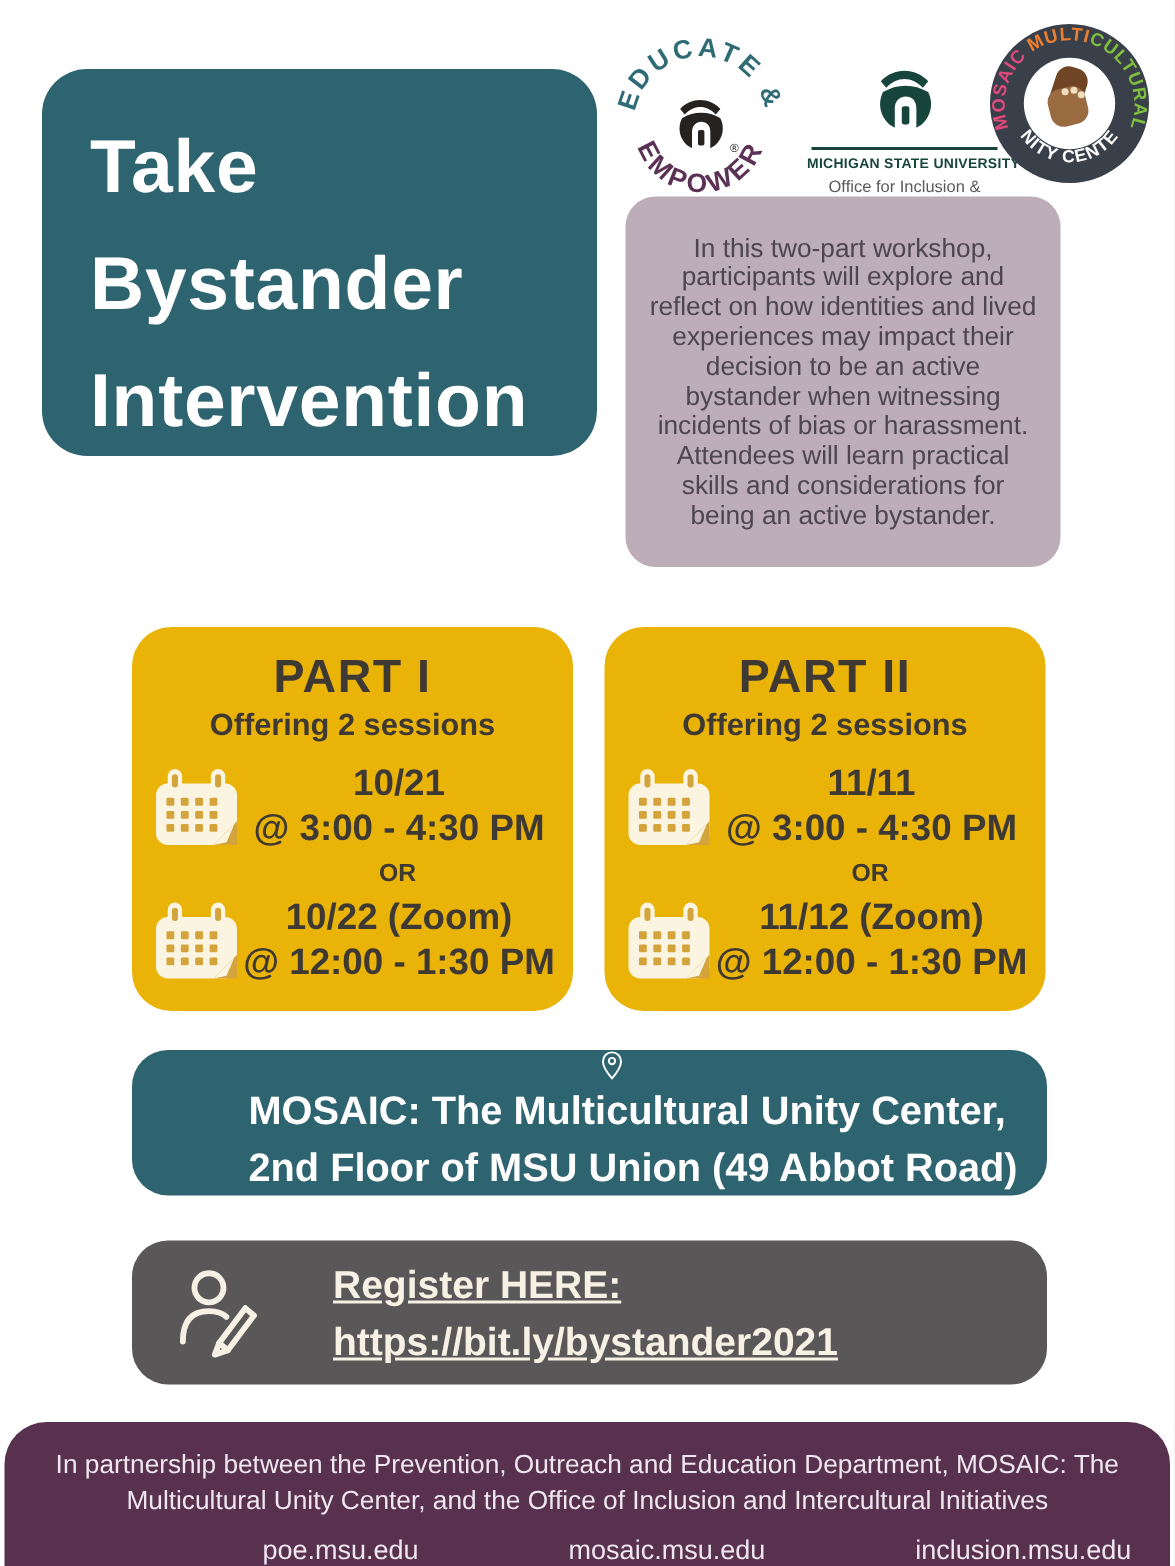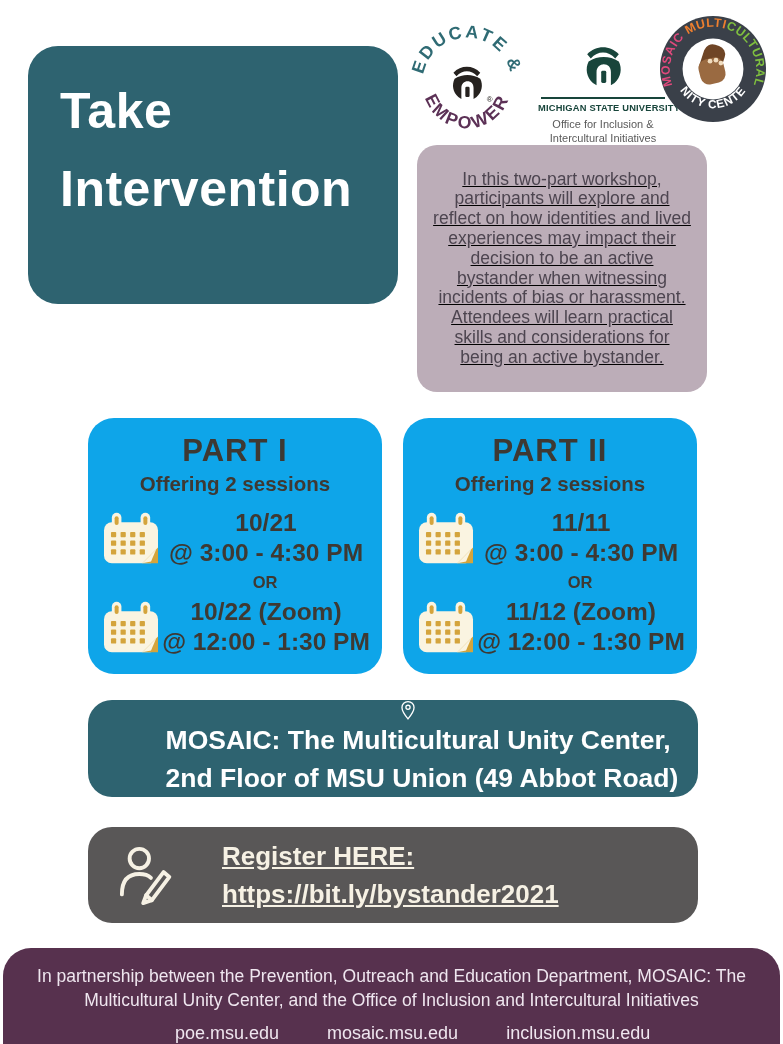--- a/index.html
+++ b/index.html
@@ -19,28 +19,28 @@
   .ee-arc{font-size:18px;font-weight:700;letter-spacing:2.5px;}
   .logo-msu{position:absolute;left:538px;top:42px;width:130px;text-align:center;}
   .msu-rule{width:124px;height:2px;background:#18453b;margin:5px auto 4px;}
   .msu-name{font-size:9.3px;font-weight:700;color:#18453b;letter-spacing:.2px;white-space:nowrap;}
   .msu-office{font-size:11px;color:#5a5a5a;line-height:13.5px;margin-top:5px;}
   .logo-mosaic{position:absolute;left:659px;top:15px;width:108px;height:108px;}
   .mo-arc{font-size:12.5px;font-weight:700;letter-spacing:.6px;}
   .mo-arc-bottom{font-size:12px;font-weight:700;letter-spacing:.8px;fill:#ffffff;}
   
   .desc-box{
-    position:absolute;left:417px;top:145px;width:290px;height:247px;
+    position:absolute;left:417px;top:131px;width:290px;height:247px;
     background:#bcadb8;border-radius:20px;display:flex;align-items:center;
-    box-sizing:border-box;padding:0 16px;text-decoration:underline;
+    box-sizing:border-box;padding:0 16px;
   }
   .desc-text{width:100%;text-align:center;color:#4d4550;font-size:17.5px;line-height:19.8px;}
   
   .part-box{
-    position:absolute;top:418px;width:294px;height:256px;background:#0ea5e9;
+    position:absolute;top:418px;width:294px;height:256px;background:#eab308;
     border-radius:26px;box-sizing:border-box;color:#3e3933;
   }
   .part-1{left:88px;} .part-2{left:403px;}
   .part-title{text-align:center;margin-top:15px;font-size:31px;font-weight:700;letter-spacing:1px;}
   .part-sub{text-align:center;font-size:20.5px;font-weight:700;margin-top:3px;}
   .sessions{margin-top:10px;}
   .session{display:flex;align-items:center;height:64px;padding:0 10px 0 14px;}
   .cal{width:58px;height:54px;flex:0 0 auto;}
   .session-text{flex:1;text-align:center;font-size:24.5px;font-weight:700;line-height:30px;}
   .or{text-align:center;padding-left:60px;font-size:16.5px;font-weight:700;margin:3px 0;}
@@ -56,21 +56,21 @@
     border-radius:24px;display:flex;align-items:center;box-sizing:border-box;padding-left:30px;
   }
   .reg-text{margin-left:42px;color:#f6f1e4;font-size:26px;font-weight:700;line-height:38px;}
   .reg-text a{color:#f6f1e4;text-decoration:underline;}
   
   .footer{
     position:absolute;left:3px;top:948px;width:777px;height:96px;background:#57314e;
     border-radius:28px 28px 0 0;color:#efe6ef;
   }
   .footer-text{margin:16px auto 0;max-width:712px;text-align:center;font-size:17.5px;line-height:24px;}
-  .footer-links{display:flex;gap:48px;padding-left:172px;margin-top:11px;font-size:18px;}
+  .footer-links{display:flex;gap:100px;padding-left:172px;margin-top:11px;font-size:18px;}
   .footer-links span{white-space:nowrap;cursor:pointer;}
 </style>
 </head>
 <body>
 
 <svg width="0" height="0" style="position:absolute" aria-hidden="true">
   <defs>
     <g id="helmetShape">
       <path d="M10 17 C22 4 42 4 54 17 L49 23 C39 12 25 12 15 23 Z"></path>
       <path d="M12 27 C7 37 9 49 18 57 L23 60 L23 42 C23 35 28 31 33 31 C39 31 43 35 43 42 L43 60 L48 57 C57 49 59 37 54 27 C41 19 25 19 12 27 Z"></path>
@@ -99,20 +99,21 @@
           <rect x="43" y="44" width="6" height="6" rx="1"></rect>
       </g>
     </g>
   </defs>
 </svg>
 
 <div id="page">
 
   <div class="title-box">
     <div class="title-line">Take</div>
+    <div class="title-line">Bystander</div>
     <div class="title-line">Intervention</div>
   </div>
 
   <svg class="logo-ee" viewBox="0 0 120 120">
     <defs>
       <path id="eeTop" d="M 15 62 A 45 45 0 0 1 105 62"></path>
       <path id="eeBottom" d="M 15 64 A 45 45 0 0 0 105 64"></path>
     </defs>
     <text class="ee-arc" fill="#2f6b74">
       <textPath href="#eeTop" startOffset="50%" text-anchor="middle">EDUCATE &amp;</textPath>

